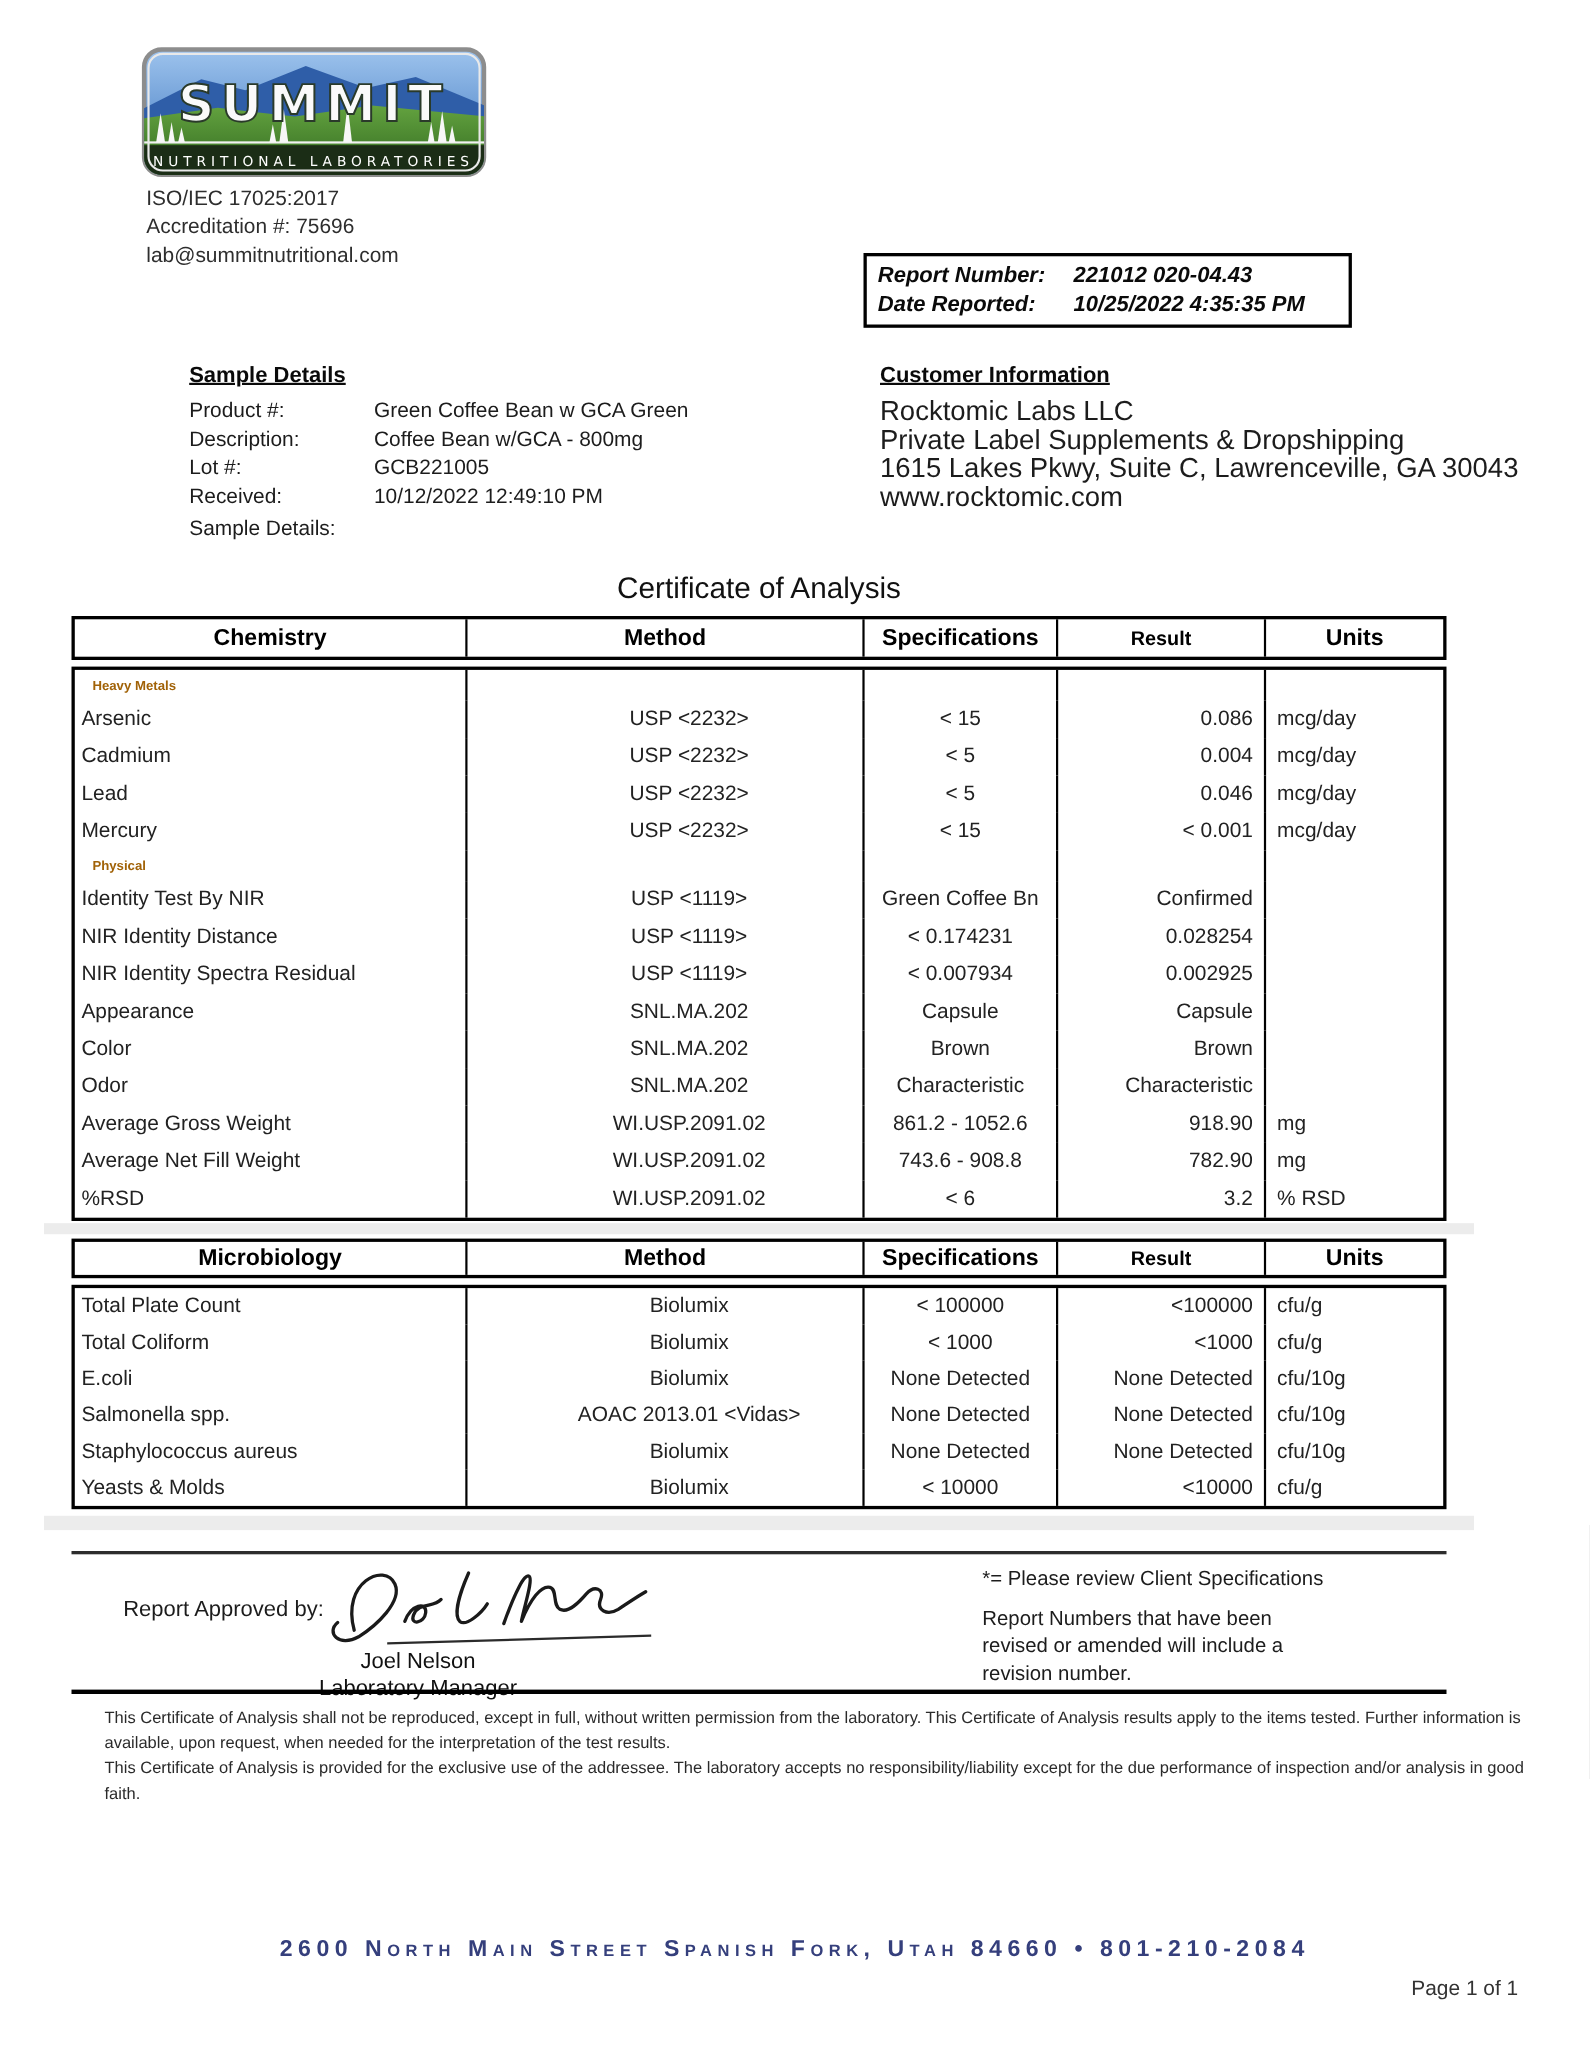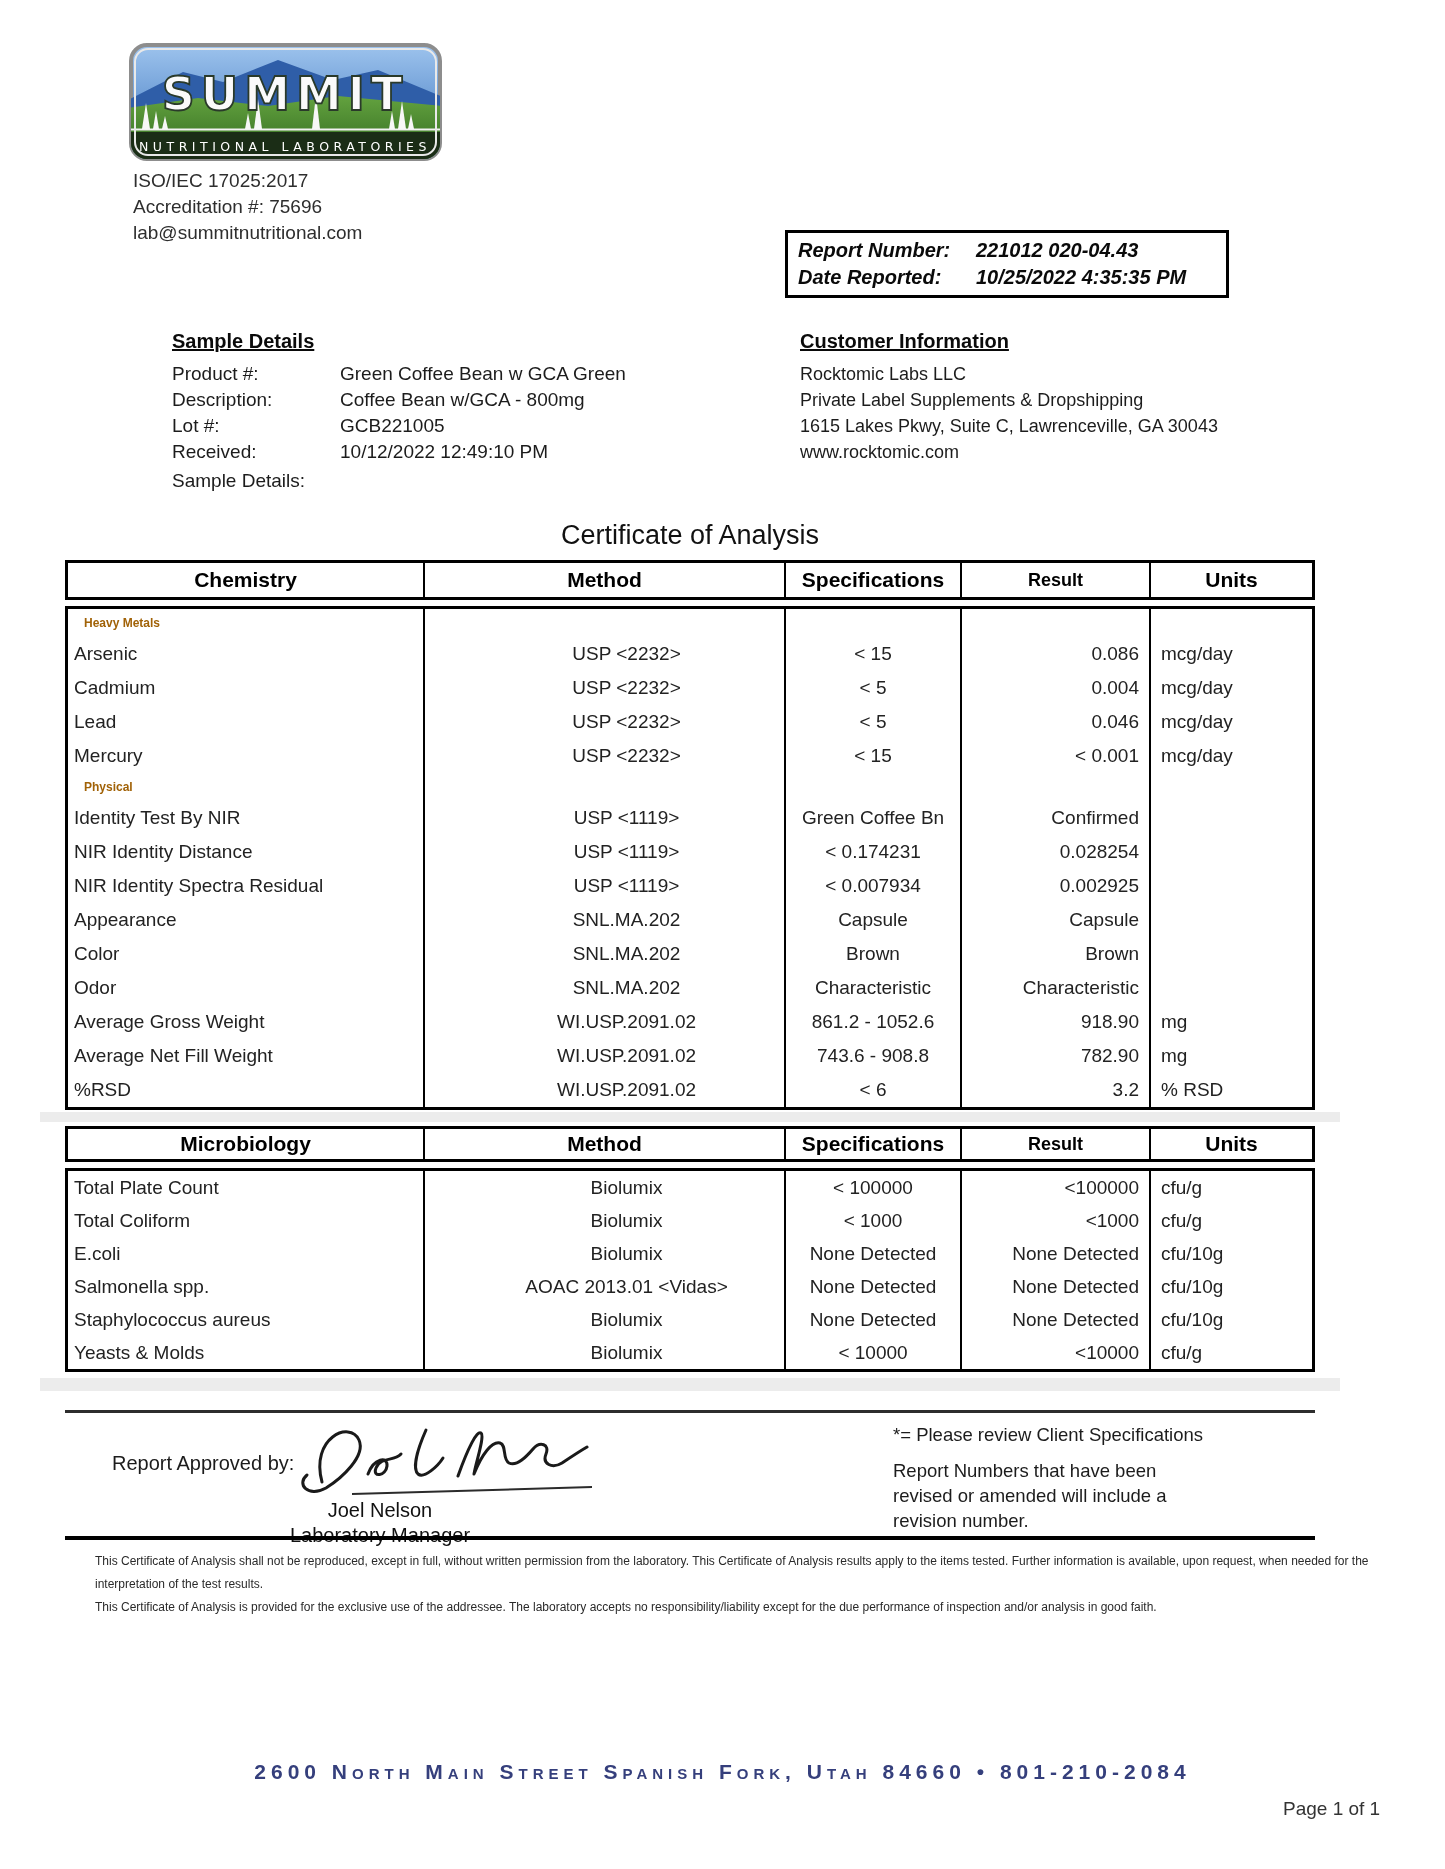--- a/index.html
+++ b/index.html
@@ -19,21 +19,21 @@
   }
   .report-row { display:flex; font-weight:bold; font-size:20px; color:#0a0a0a; }
   .report-row .lbl { width:178px; flex:none; }
   
   .info-block .sec-title { font-weight:bold; text-decoration:underline; font-size:20px; color:#0a0a0a; margin-bottom:8px; }
   .sample { position:absolute; left:172px; top:330px; }
   .kv-row { display:flex; font-size:19px; line-height:26px; }
   .kv-row .k { width:168px; flex:none; }
   .sample-extra { position:absolute; left:172px; top:470px; font-size:19px; }
   .customer { position:absolute; left:800px; top:330px; }
-  .customer .line { font-size:18px; line-height:26px; }
+  .customer .line { font-size:25px; line-height:26px; }
   
   .coa-title { position:absolute; left:65px; top:520px; width:1250px; text-align:center; font-size:27px; font-weight:500; color:#111; }
   
   .ctable { position:absolute; left:65px; width:1250px; box-sizing:border-box; }
   #chem-table { top:560px; }
   #micro-table { top:1126px;border-radius:28px; }
   .thead {
     display:grid; grid-template-columns:357px 361px 176px 189px 161px;
     border:3px solid #000; box-sizing:border-box; height:40px; background:#fff;
   }
@@ -58,21 +58,21 @@
   #band2 { top:1378px; height:13px; }
   
   .rule-thin  { position:absolute; left:65px; width:1250px; height:3px; background:#2d2d2d; top:1410px; }
   .rule-thick { position:absolute; left:65px; width:1250px; height:4px; background:#000; top:1536px; }
   .approve-label { position:absolute; left:112px; top:1452px; font-size:20px; }
   .signature { position:absolute; left:270px; top:1418px; }
   .sig-names { position:absolute; left:250px; top:1498px; width:260px; text-align:center; font-size:20px; line-height:25px; color:#111; }
   .note-asterisk { position:absolute; left:893px; top:1424px; font-size:18.5px; }
   .note-revision { position:absolute; left:893px; top:1458px; width:285px; font-size:18.5px; line-height:25px; }
   
-  .disclaimer { position:absolute; left:95px; top:1550px; width:1300px; font-size:12px; line-height:23px; color:#2a2a2a; }
+  .disclaimer { position:absolute; left:95px; top:1550px; width:1300px; font-size:15px; line-height:23px; color:#2a2a2a; }
   .footer-address {
     position:absolute; left:0; top:1760px; width:100%; text-align:center;
     font-variant:small-caps; letter-spacing:5px; font-size:21px; font-weight:600; color:#353f7c;
   }
   .page-number { position:absolute; left:1283px; top:1798px; font-size:19px; color:#333; }
 </style>
 </head>
 <body>
 
 <div class="page">

